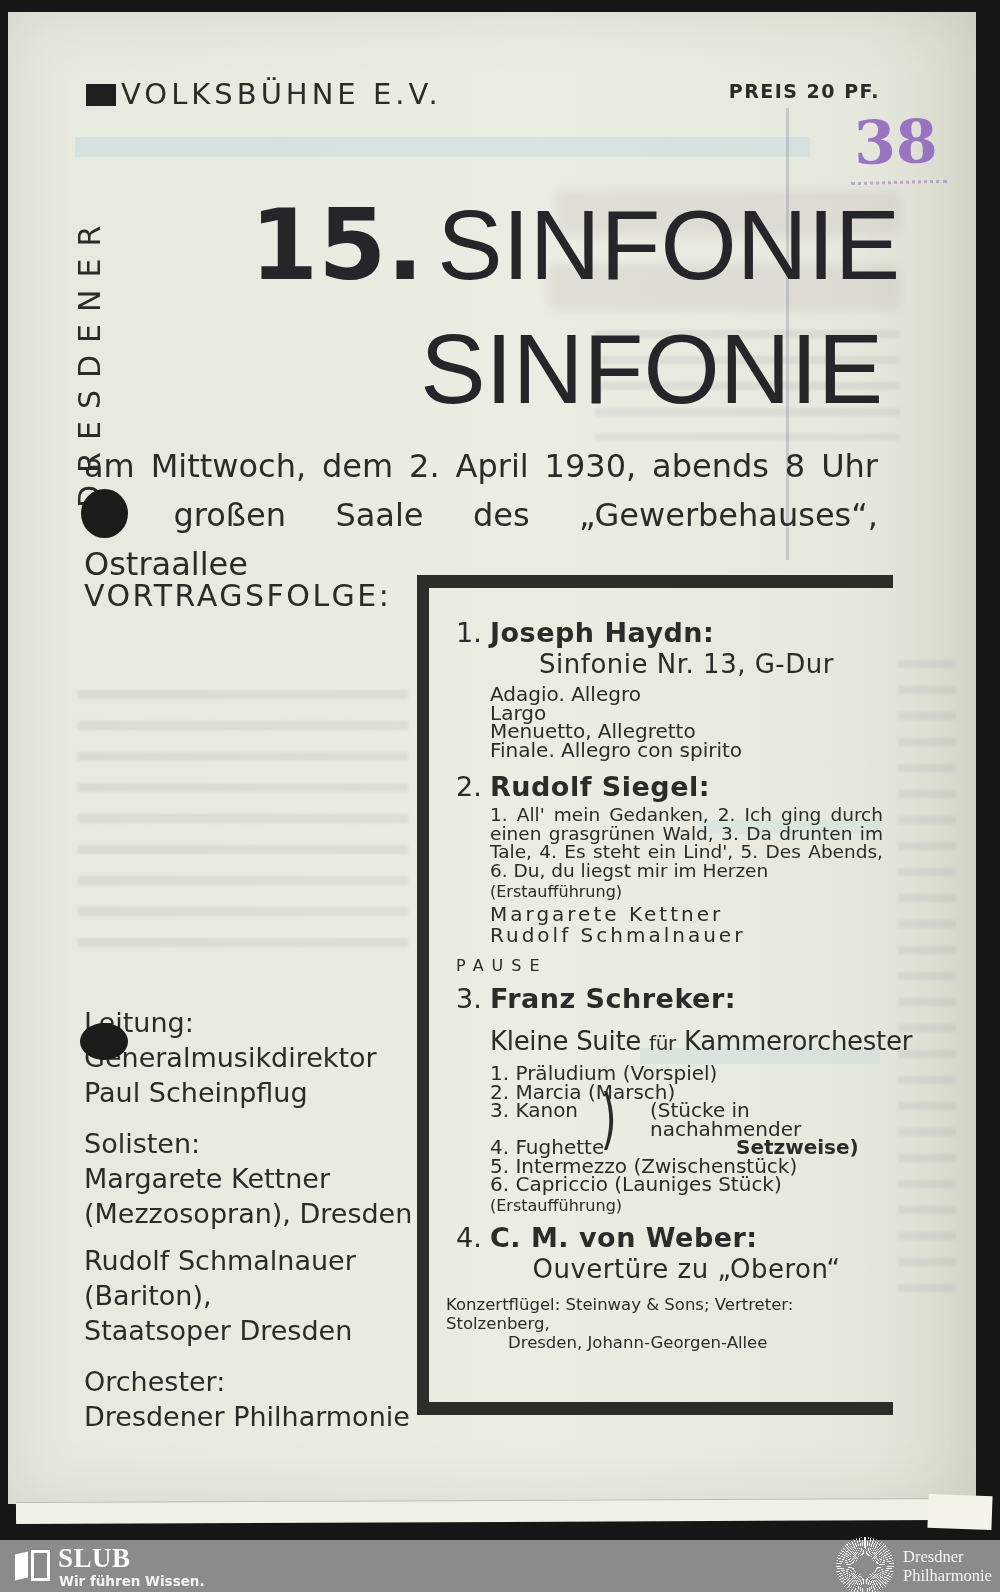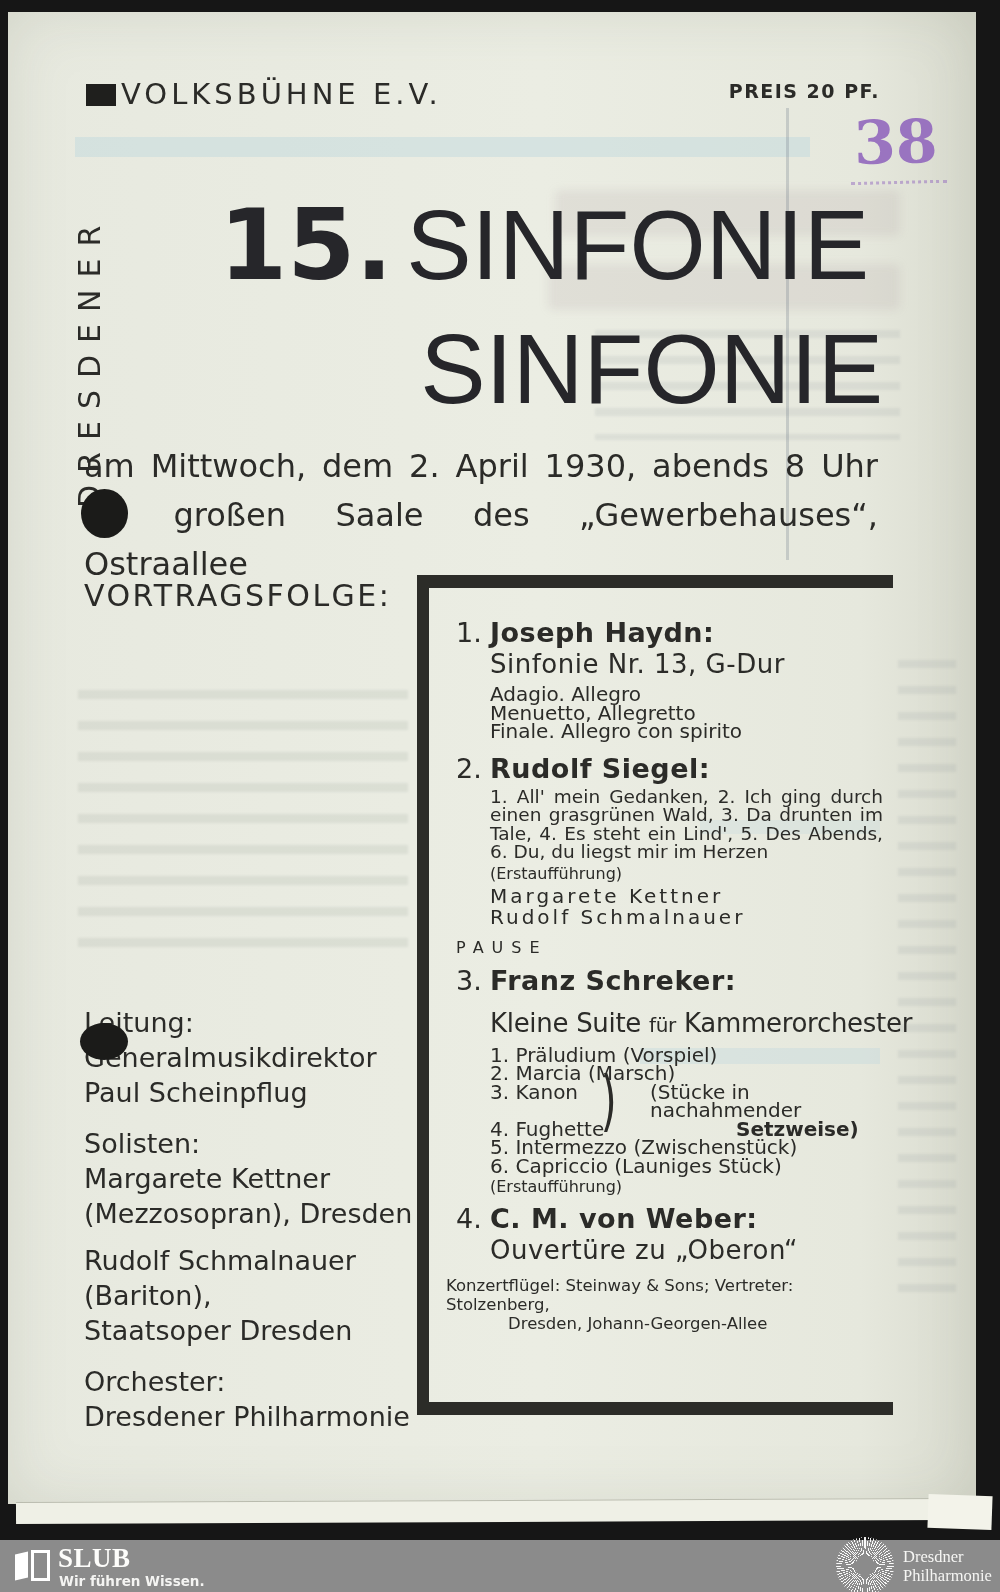--- a/index.html
+++ b/index.html
@@ -38,21 +38,21 @@
   .hole{position:absolute;z-index:4;background:#1b1b19;border-radius:50%;}
   .vortrag{font-size:30px;letter-spacing:2.5px;}
   
   .pbox{left:417px;top:575px;width:476px;height:840px;border-left:12px solid #2c2c28;
         border-top:13px solid #2c2c28;border-bottom:13px solid #2c2c28;box-sizing:border-box;
         padding:30px 10px 0 27px;}
   .prog-item{display:flex;}
   .p-num{width:34px;flex:none;font-size:27px;line-height:30px;}
   .p-body{flex:1;min-width:0;}
   .composer{font-size:27px;line-height:30px;font-weight:700;letter-spacing:.5px;}
-  .work{font-size:26px;line-height:31px;letter-spacing:.5px;margin-top:1px;}
+  .work{font-size:26px;line-height:31px;letter-spacing:.5px;margin-top:1px;text-align:center;}
   .movs{font-size:20px;line-height:18.5px;margin-top:5px;}
   .worklines{font-size:26px;line-height:33px;letter-spacing:.3px;margin-top:2px;}
   .songs{font-size:18.5px;line-height:18.5px;margin-top:4px;}
   .premiere{font-size:16px;line-height:17px;margin-top:3px;}
   .performers{font-size:20px;line-height:21px;letter-spacing:3px;margin-top:4px;}
   .pause{font-size:16px;letter-spacing:8px;margin:9px 0 7px 0;line-height:22px;}
   .work3{margin-top:12px;letter-spacing:-.3px;white-space:nowrap;}
   .work3 .wmain{font-size:26px;}
   .work3 .wsmall{font-size:20px;}
   .braced{position:relative;}
@@ -100,21 +100,21 @@
   <div class="ghost g-par2" style="left:898px;top:660px;width:58px;height:640px;"></div>
   <div class="ghost g-band" style="left:640px;top:1048px;width:240px;height:16px;opacity:.8;"></div>
   <div class="ghost g-band" style="left:700px;top:820px;width:180px;height:14px;opacity:.6;"></div>
 
   <div class="c sq" style="left:86px;top:84px;width:30px;height:22px;"></div>
   <div class="c org" style="left:121px;top:77px;">VOLKSBÜHNE E.V.</div>
   <div class="c price" style="left:640px;top:80px;width:240px;">PREIS 20 PF.</div>
   <div class="c stamp" style="left:854px;top:112px;">38</div>
   <div class="c vert" style="left:72px;top:508px;">DRESDENER</div>
 
-  <div class="c title1" style="left:219px;top:196px;">
+  <div class="c title1" style="left:250px;top:196px;">
     <span class="t-num">15.</span>
     <span>SINFONIE</span>
   </div>
   <div class="c title2" style="left:233px;top:320px;">SINFONIE</div>
 
   <div class="c dateblock" style="left:84px;top:442px;">
     <div class="jl">am Mittwoch, dem 2. April 1930, abends 8 Uhr</div>
     <div class="jl">im großen Saale des „Gewerbehauses“, Ostraallee</div>
   </div>
   <div class="hole" style="left:81px;top:489px;width:47px;height:49px;"></div>
@@ -123,20 +123,21 @@
 
   <div class="c pbox">
 
     <div class="prog-item">
       <div class="p-num">1.</div>
       <div class="p-body">
         <div class="composer">Joseph Haydn:</div>
         <div class="work">Sinfonie Nr. 13, G-Dur</div>
         <div class="movs">
           <div>Adagio. Allegro</div>
+          <div>Largo</div>
           <div>Menuetto, Allegretto</div>
           <div>Finale. Allegro con spirito</div>
         </div>
       </div>
     </div>
 
     <div class="prog-item" style="margin-top:13px;">
       <div class="p-num">2.</div>
       <div class="p-body">
         <div class="composer">Rudolf Siegel:</div>

